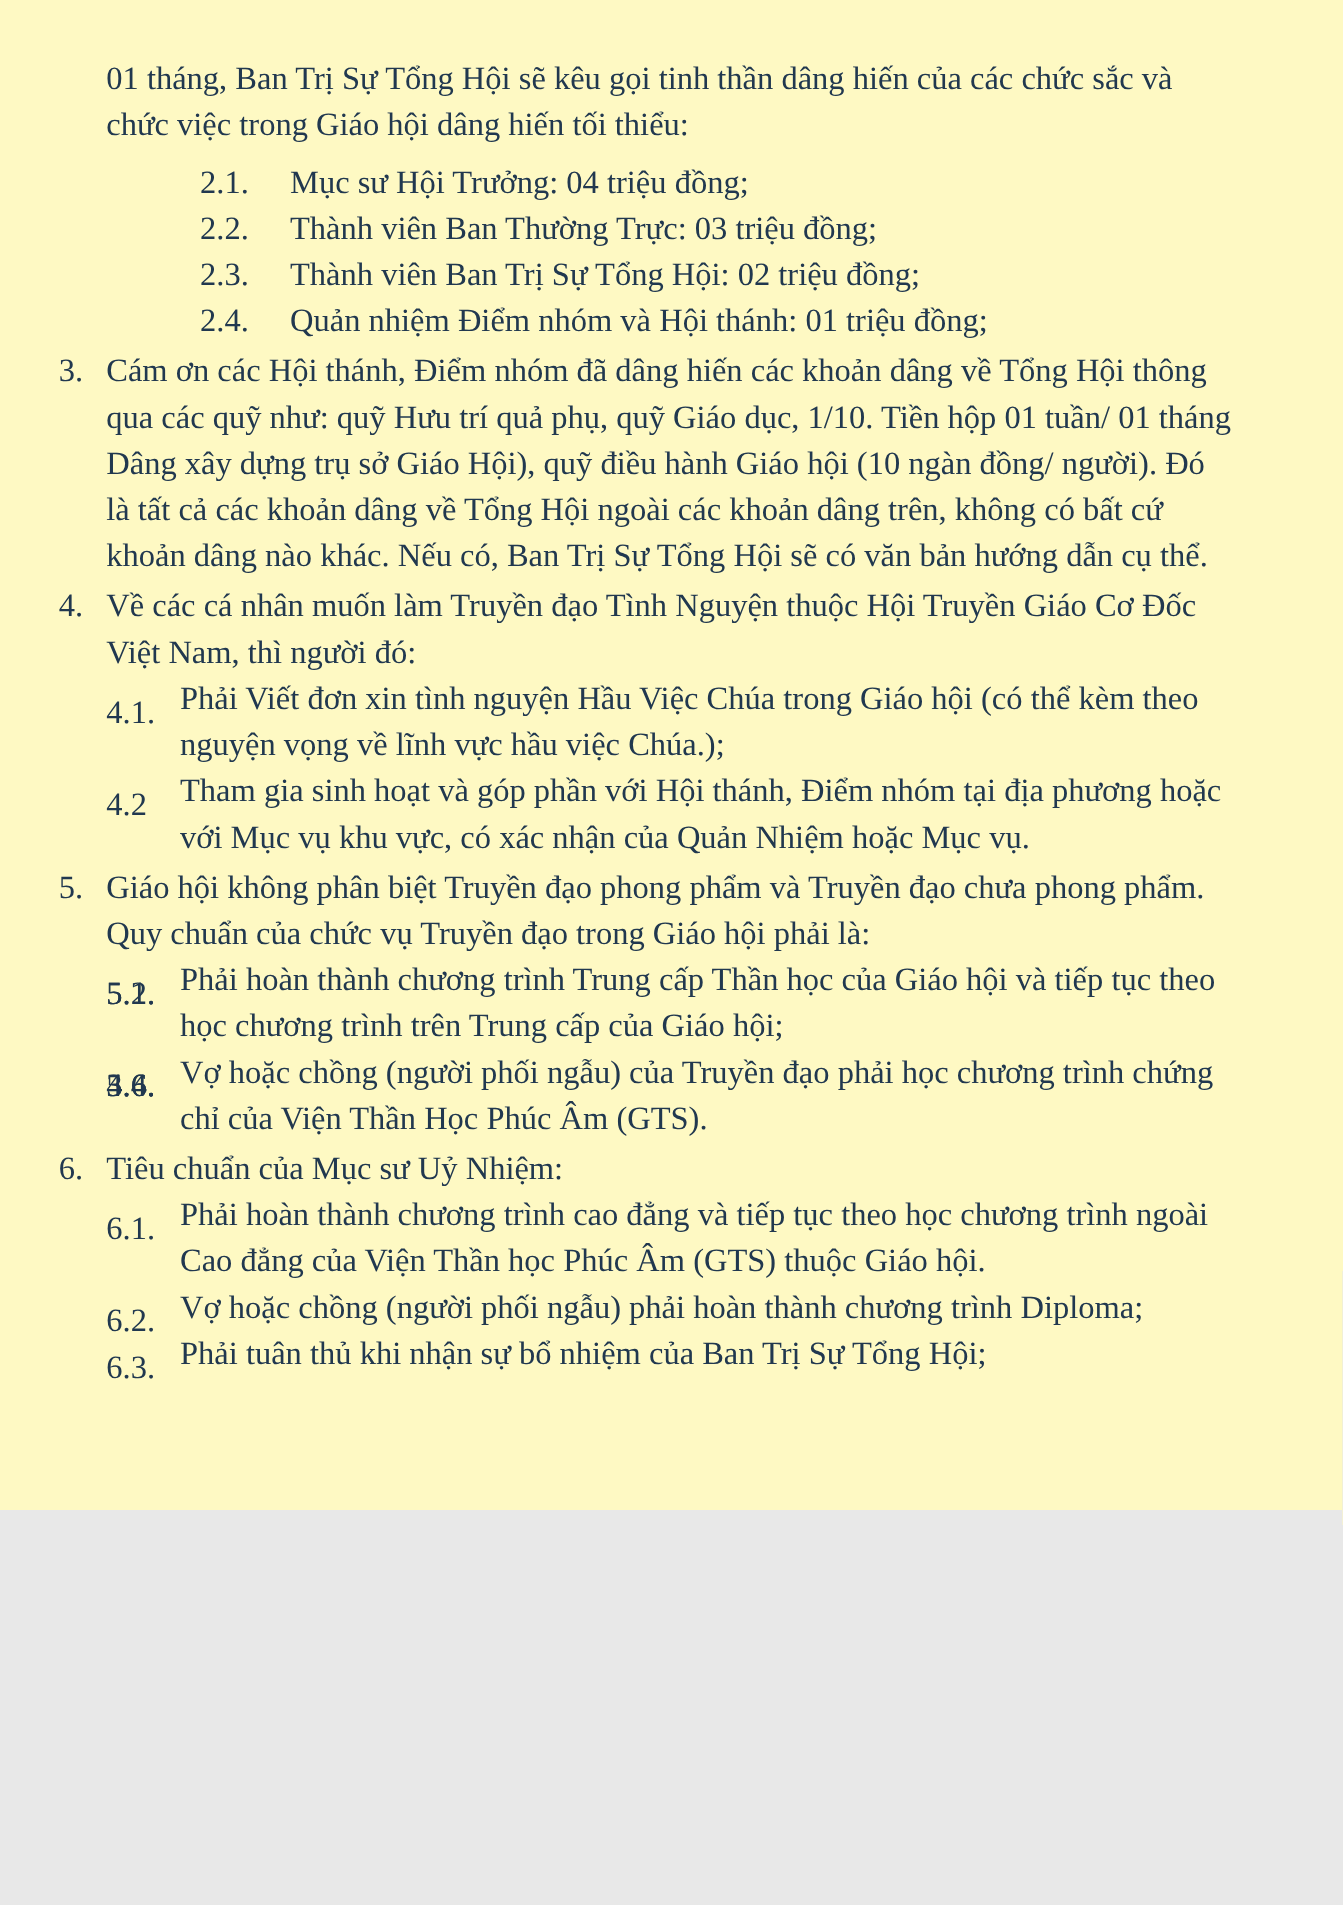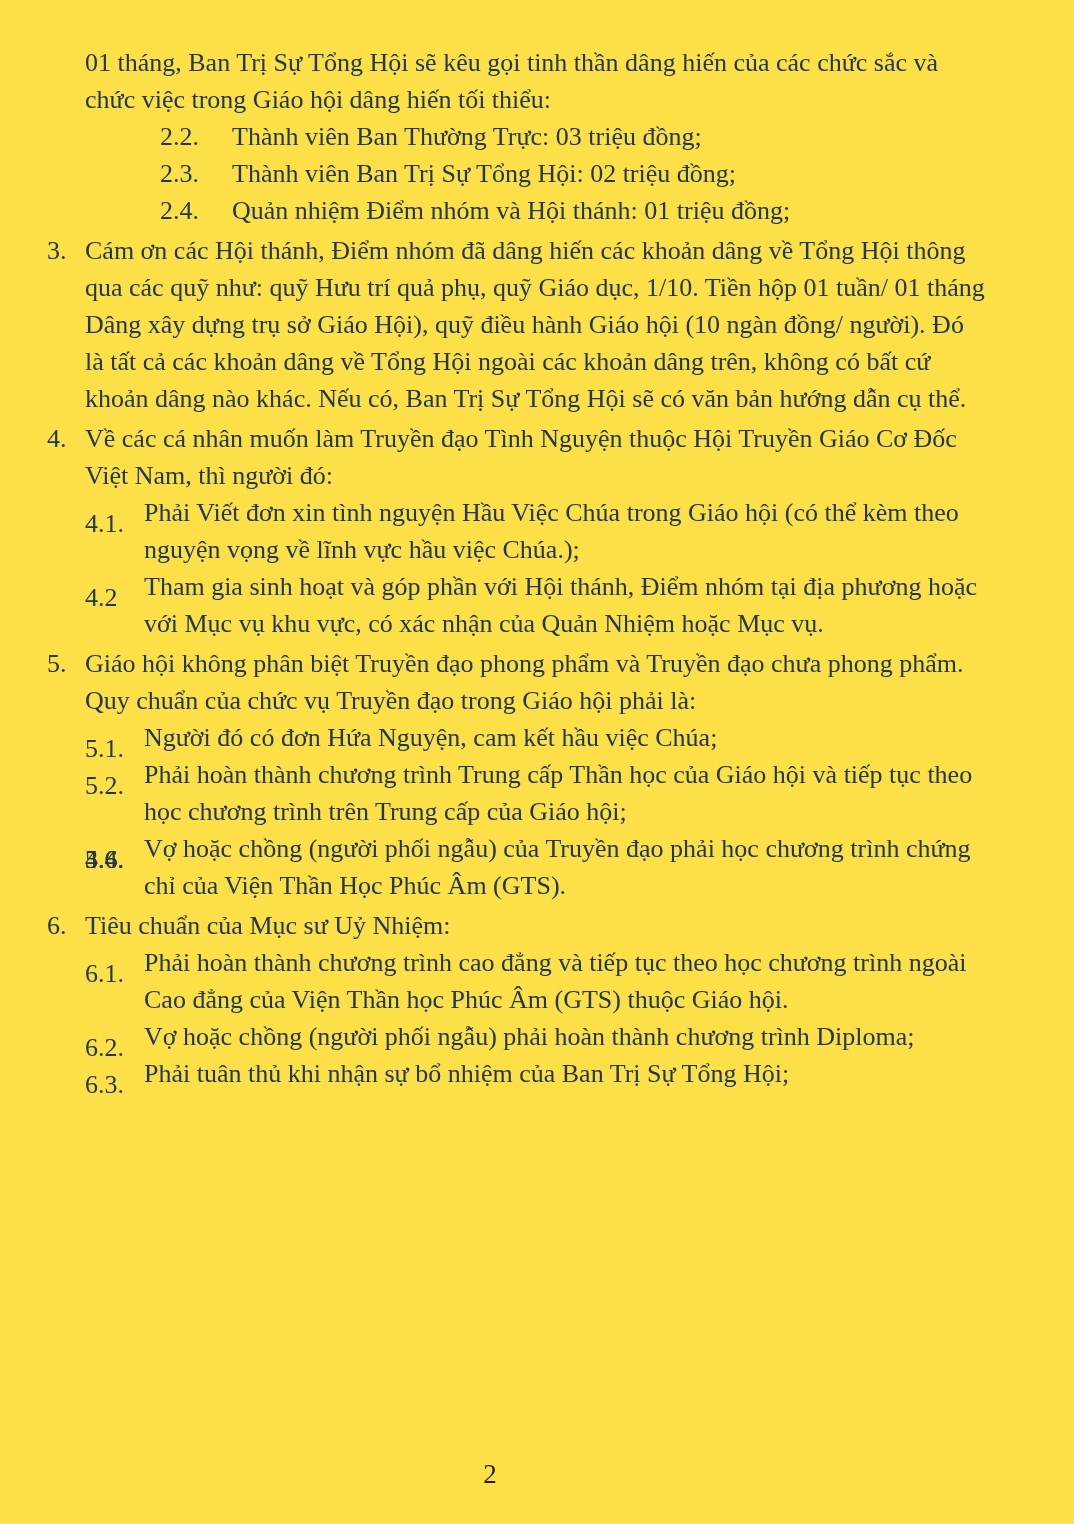--- a/index.html
+++ b/index.html
@@ -1,21 +1,21 @@
 <!DOCTYPE html>
 <html><head>
 <meta charset="utf-8">
 <style>
   html, body { margin: 0; padding: 0; background: #e8e8e8; }
   .page {
     position: relative;
     width: 1074px;
-    height: 1524px;
+    height: 1208px;
     margin: 0 auto;
-    background: #fde047;
+    background: #fef9c3;
     box-sizing: border-box;
     padding: 44px 86px 0 85px;
     font-family: "Liberation Serif", "DejaVu Serif", serif;
     font-size: 26px;
     line-height: 37px;
     color: #21384f;
     overflow: hidden;
   }
   .block { position: relative; }
   
@@ -40,20 +40,24 @@
 </style>
 </head>
 <body>
 
 <div class="page">
 
   <div class="block para">
     <span class="txt">01 tháng, Ban Trị Sự Tổng Hội sẽ kêu gọi tinh thần dâng hiến của các chức sắc và chức việc trong Giáo hội dâng hiến tối thiểu:</span>
   </div>
 
+  <div class="block l2 l2-first">
+    <span class="num">2.1.</span>
+    <span class="txt">Mục sư Hội Trưởng: 04 triệu đồng;</span>
+  </div>
   <div class="block l2">
     <span class="num">2.2.</span>
     <span class="txt">Thành viên Ban Thường Trực: 03 triệu đồng;</span>
   </div>
   <div class="block l2">
     <span class="num">2.3.</span>
     <span class="txt">Thành viên Ban Trị Sự Tổng Hội: 02 triệu đồng;</span>
   </div>
   <div class="block l2">
     <span class="num">2.4.</span>
@@ -77,21 +81,20 @@
     <span class="num">4.2</span>
     <span class="txt">Tham gia sinh hoạt và góp phần với Hội thánh, Điểm nhóm tại địa phương hoặc với Mục vụ khu vực, có xác nhận của Quản Nhiệm hoặc Mục vụ.</span>
   </div>
 
   <div class="block item">
     <span class="num">5.</span>
     <span class="txt">Giáo hội không phân biệt Truyền đạo phong phẩm và Truyền đạo chưa phong phẩm. Quy chuẩn của chức vụ Truyền đạo trong Giáo hội phải là:</span>
   </div>
   <div class="block l3">
     <span class="num">5.1.</span>
-    <span class="txt">Người đó có đơn Hứa Nguyện, cam kết hầu việc Chúa;</span>
   </div>
   <div class="block l3">
     <span class="num">5.2.</span>
     <span class="txt">Phải hoàn thành chương trình Trung cấp Thần học của Giáo hội và tiếp tục theo học chương trình trên Trung cấp của Giáo hội;</span>
   </div>
   <div class="block l3">
     <span class="num">4.6.</span>
   </div>
   <div class="block l3">
     <span class="num">5.4.</span>

